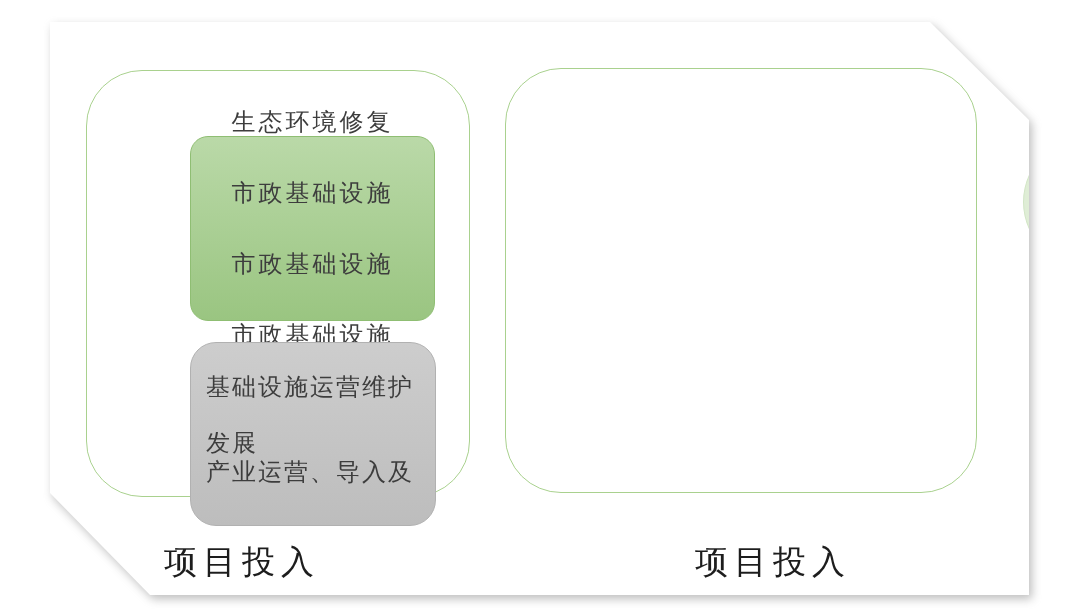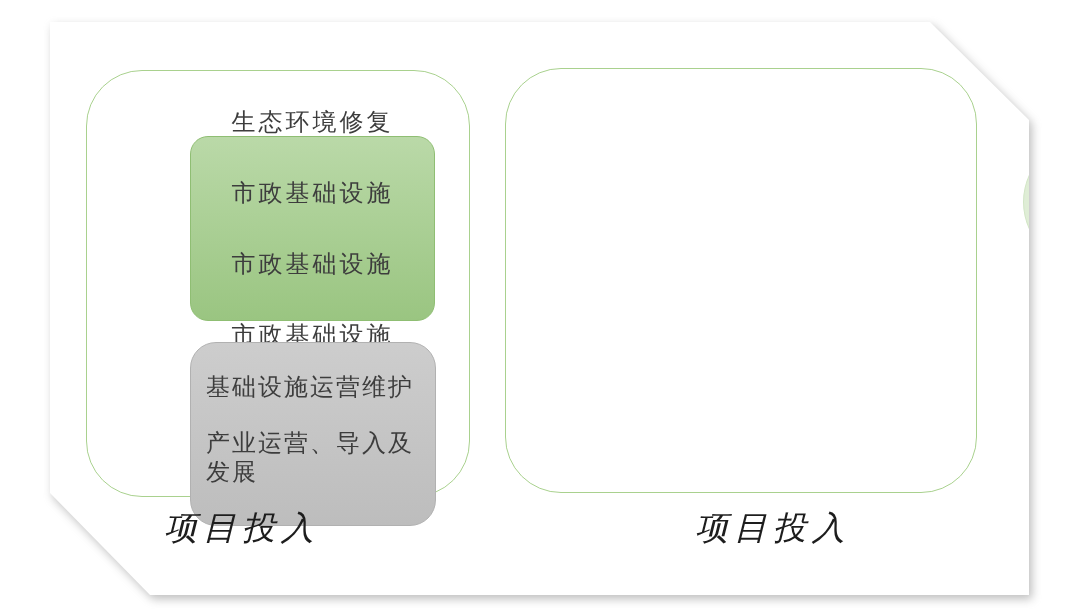--- a/index.html
+++ b/index.html
@@ -79,27 +79,26 @@
   }
   .circle.industry {
     left: 540px; top: 216px; width: 206px; height: 182px;
     background: linear-gradient(180deg, var(--industry_top, #b0ccea), var(--industry_bottom, #9dbfe3));
     border: 1px solid var(--industry_border, #94b7de);
   }
 
   
   .caption {
     position: absolute;
-    top: 484px;
+    top: 518px;
     transform: translateX(-50%);
     font-size: 33px;
     letter-spacing: 6px;
     color: #1d1d1d;
     white-space: nowrap;
-    font-style: italic;
   }
   .caption.left  { left: 192px; }
   .caption.right { left: 723px; }
 </style>
 </head>
 <body>
 
 <div class="stage">
   <div class="card-shadow">
     <div class="card">
@@ -107,22 +106,22 @@
       <div class="panel left">
         <div class="box green">
           <span class="line">生态环境修复</span>
           <span class="line">市政基础设施</span>
           <span class="line">市政基础设施</span>
           <span class="line">市政基础设施</span>
         </div>
         <div class="box gray">
           <span class="line">基础设施运营维护</span>
           <span>
+            <span class="line">发展</span>
             <span class="line">产业运营、导入及</span>
-            <span class="line">发展</span>
           </span>
         </div>
       </div>
 
       <div class="panel right">
         <div class="circle env">
           <span>环境效益</span>
         </div>
 
         <div class="circle industry">

